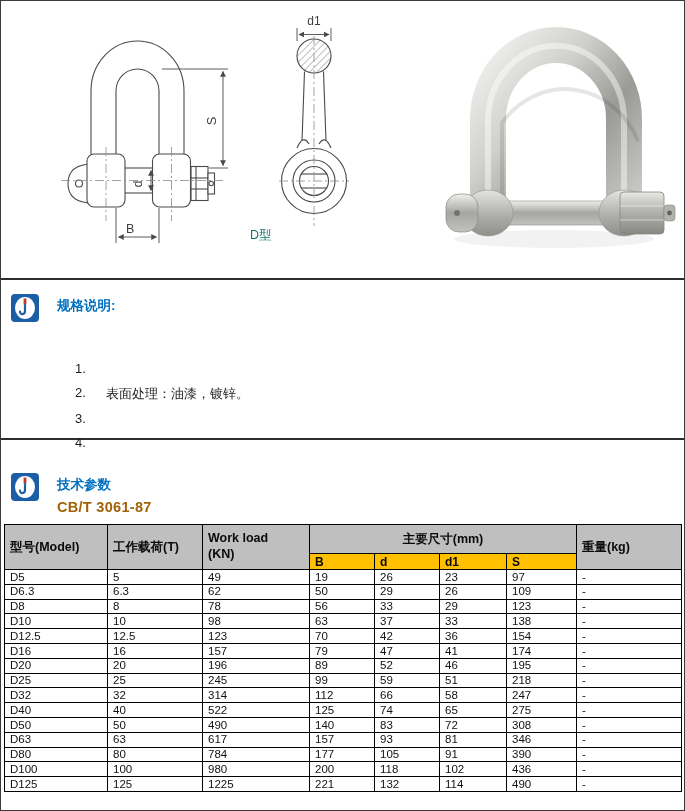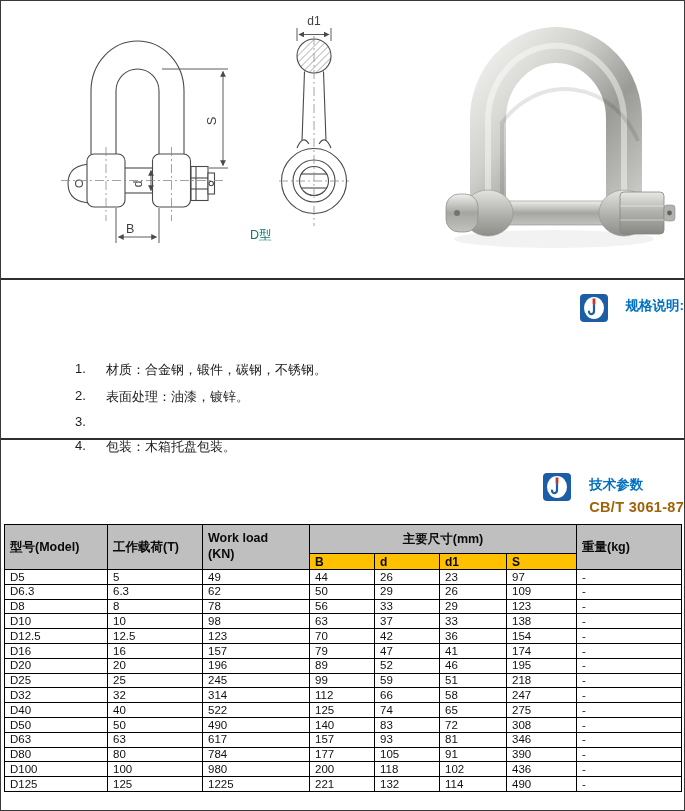--- a/index.html
+++ b/index.html
@@ -7,21 +7,21 @@
     position:relative; width:685px; height:811px; box-sizing:border-box;
     border:1px solid #3a3a3a; background:#fff; overflow:hidden;
     font-family:"Liberation Sans","DejaVu Sans",sans-serif; color:#222;
   }
   .sec{position:absolute;left:0;right:0;}
   .sec-draw{top:0;height:277px;border-bottom:2px solid #2e2e2e;}
   .sec-spec{top:279px;height:158px;border-bottom:2px solid #2e2e2e;}
   .sec-tech{top:439px;bottom:0;}
   .abs{position:absolute;}
   .type-label{position:absolute;left:249px;top:226px;font-size:12.5px;color:#0f766e;}
-  .head-row{display:flex;align-items:flex-start;justify-content:flex-end;}
+  .head-row{display:flex;align-items:flex-start;}
   .logo{width:28px;height:28px;flex:0 0 28px;}
   .spec-head{padding:14px 0 0 10px;}
   .spec-title{margin-left:18px;margin-top:3px;font-size:13.5px;font-weight:bold;color:var(--blue,#0070c0);}
   .spec-list{margin-top:39px;}
   .spec-item{display:flex;margin:0 0 8.5px 74px;font-size:13px;color:#1d1d1d;}
   .spec-item .num{width:31px;flex:0 0 31px;}
   .tech-head{padding:13px 0 0 10px;margin-top:20px;}
   .tech-titles{margin-left:18px;margin-top:3px;}
   .tech-title{font-size:13.5px;font-weight:bold;color:var(--blue,#0070c0);}
   .tech-standard{margin-top:5px;font-size:14.5px;font-weight:bold;color:#a16207;letter-spacing:.3px;}
@@ -186,32 +186,30 @@
         <rect x="0" y="0" width="28" height="28" rx="4" fill="#1b5ea6"></rect>
         <ellipse cx="14" cy="14" rx="10" ry="11" fill="#fff"></ellipse>
         <rect x="12.6" y="4.5" width="2.8" height="6" fill="#c0392b"></rect>
         <path d="M14,11 V17 C14,21 9,21 9,17.5" stroke="#1b5ea6" stroke-width="2.2" fill="none" stroke-linecap="round"></path>
       </svg>
       <div class="spec-title">规格说明:</div>
     </div>
     <div class="spec-list">
         <div class="spec-item">
           <span class="num">1.</span>
-          <span>材质：合金钢，锻件，碳钢，不锈钢。</span>
         </div>
         <div class="spec-item">
           <span class="num">2.</span>
           <span>表面处理：油漆，镀锌。</span>
         </div>
         <div class="spec-item">
           <span class="num">3.</span>
         </div>
         <div class="spec-item">
           <span class="num">4.</span>
-          <span>包装：木箱托盘包装。</span>
         </div>
       </div>
   </div>
 
   <div class="sec sec-tech">
     <div class="head-row tech-head">
       <svg class="logo" viewBox="0 0 28 28">
         <rect x="0" y="0" width="28" height="28" rx="4" fill="#1b5ea6"></rect>
         <ellipse cx="14" cy="14" rx="10" ry="11" fill="#fff"></ellipse>
         <rect x="12.6" y="4.5" width="2.8" height="6" fill="#c0392b"></rect>
@@ -250,21 +248,21 @@
           <th>d</th>
           <th>d1</th>
           <th>S</th>
         </tr>
       </thead>
       <tbody>
           <tr>
             <td>D5</td>
             <td>5</td>
             <td>49</td>
-            <td>44</td>
+            <td>19</td>
             <td>26</td>
             <td>23</td>
             <td>97</td>
             <td>-</td>
           </tr>
           <tr>
             <td>D6.3</td>
             <td>6.3</td>
             <td>62</td>
             <td>50</td>

